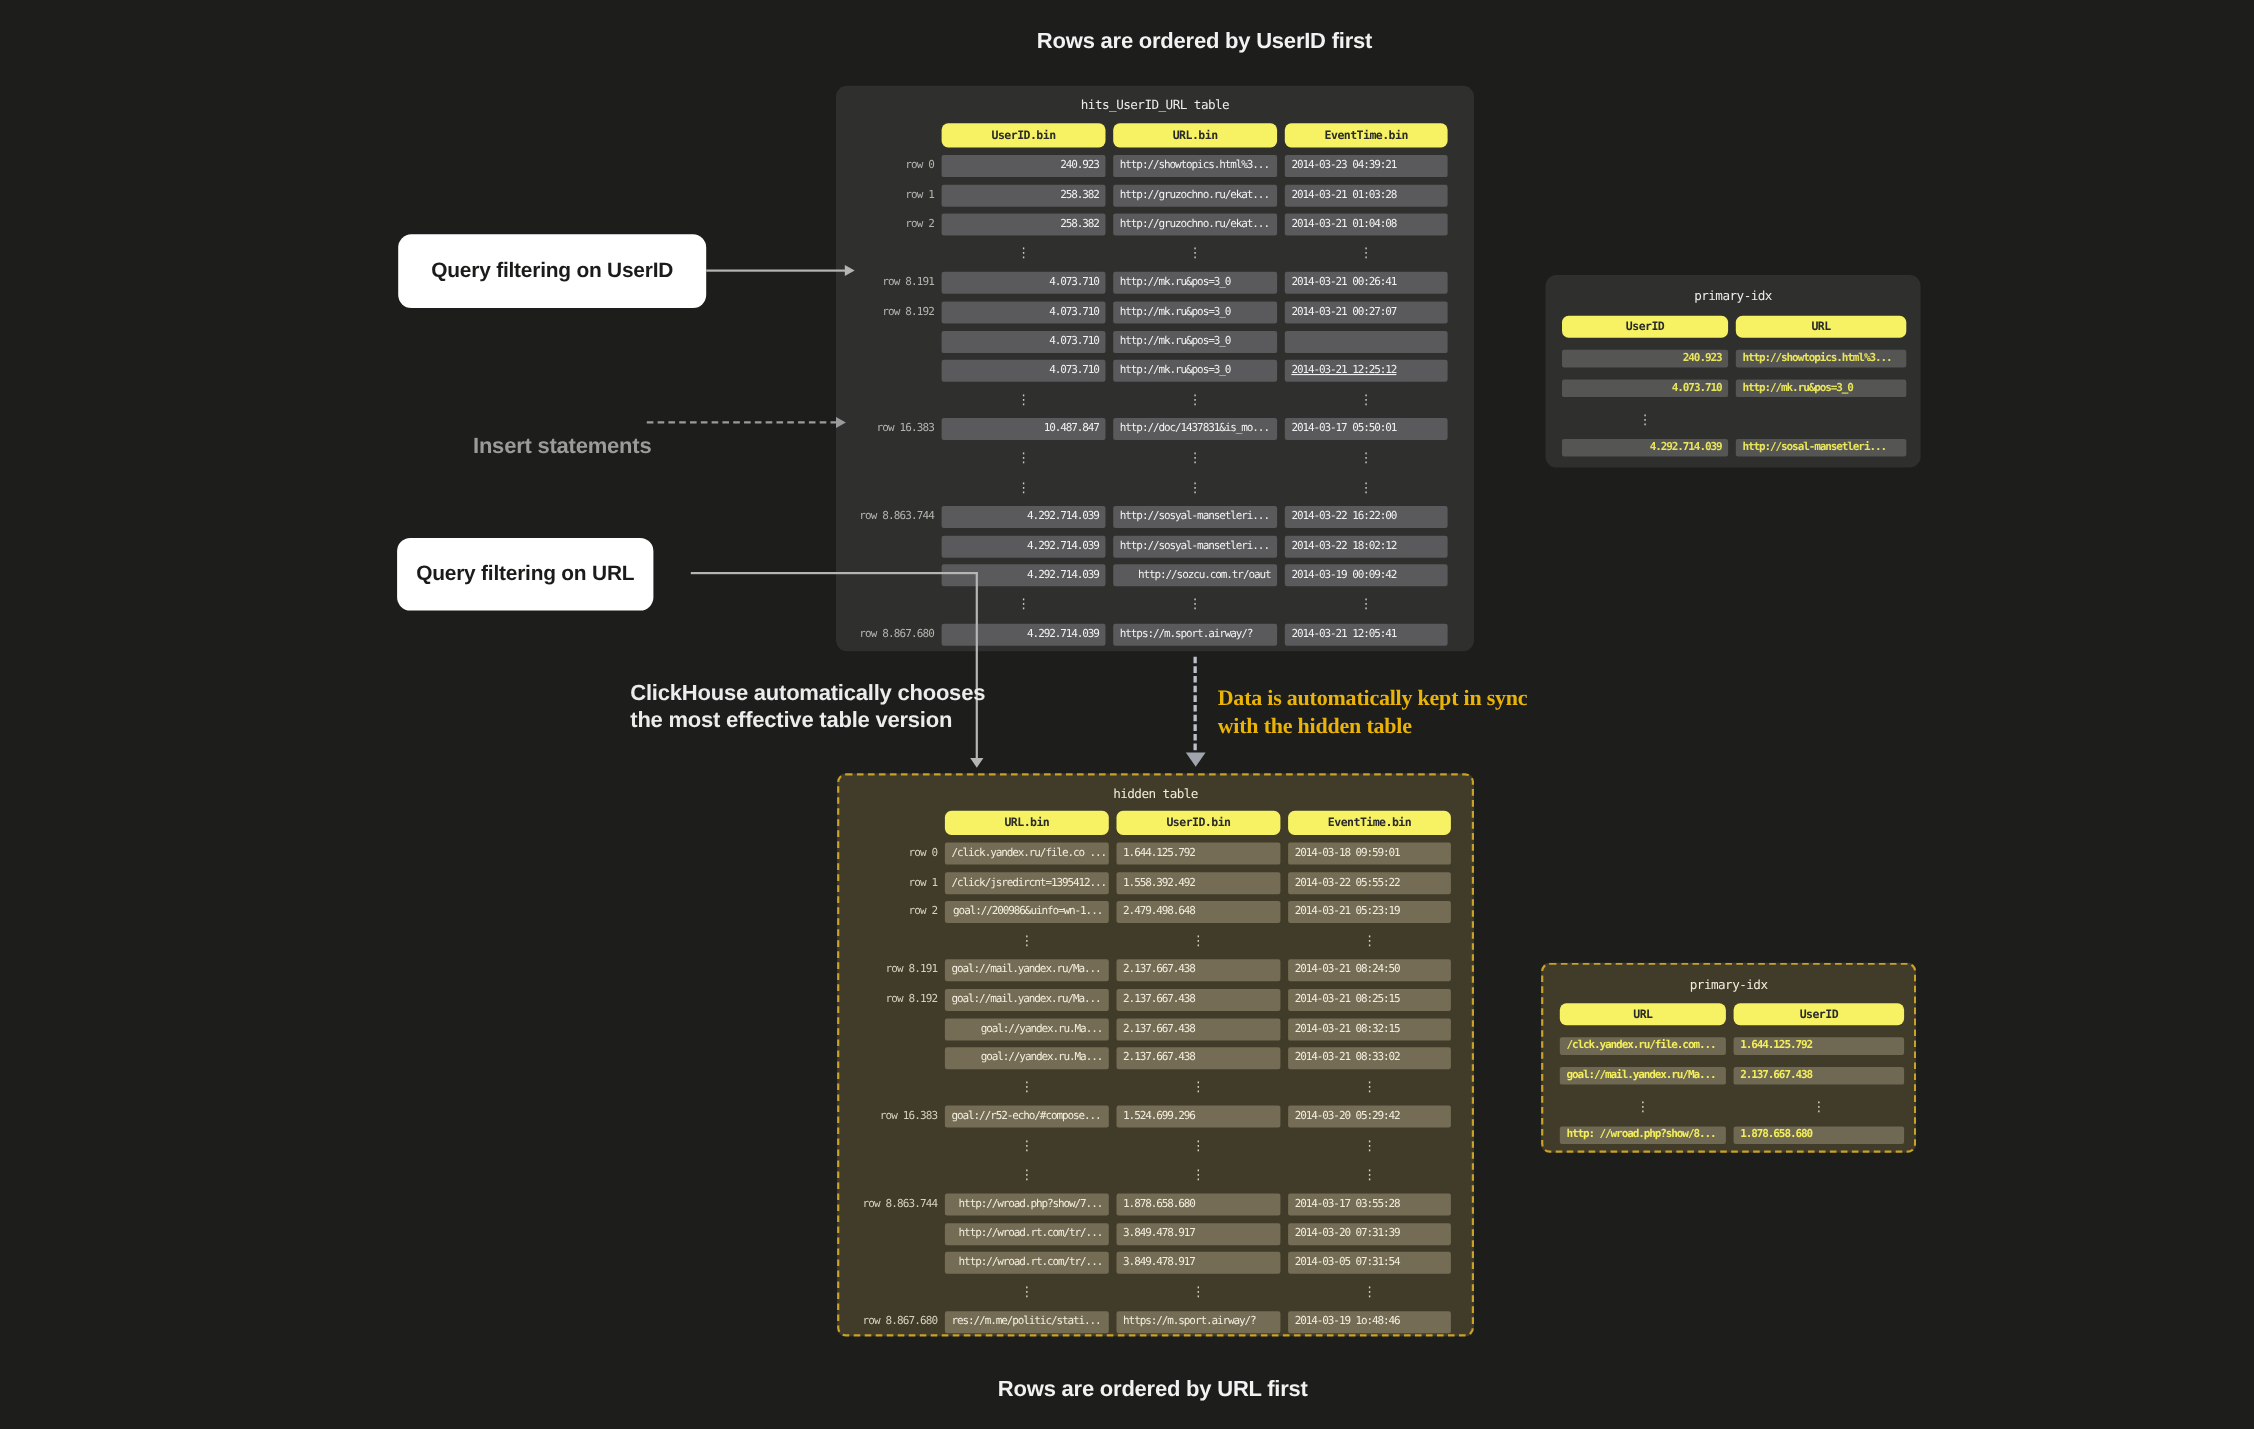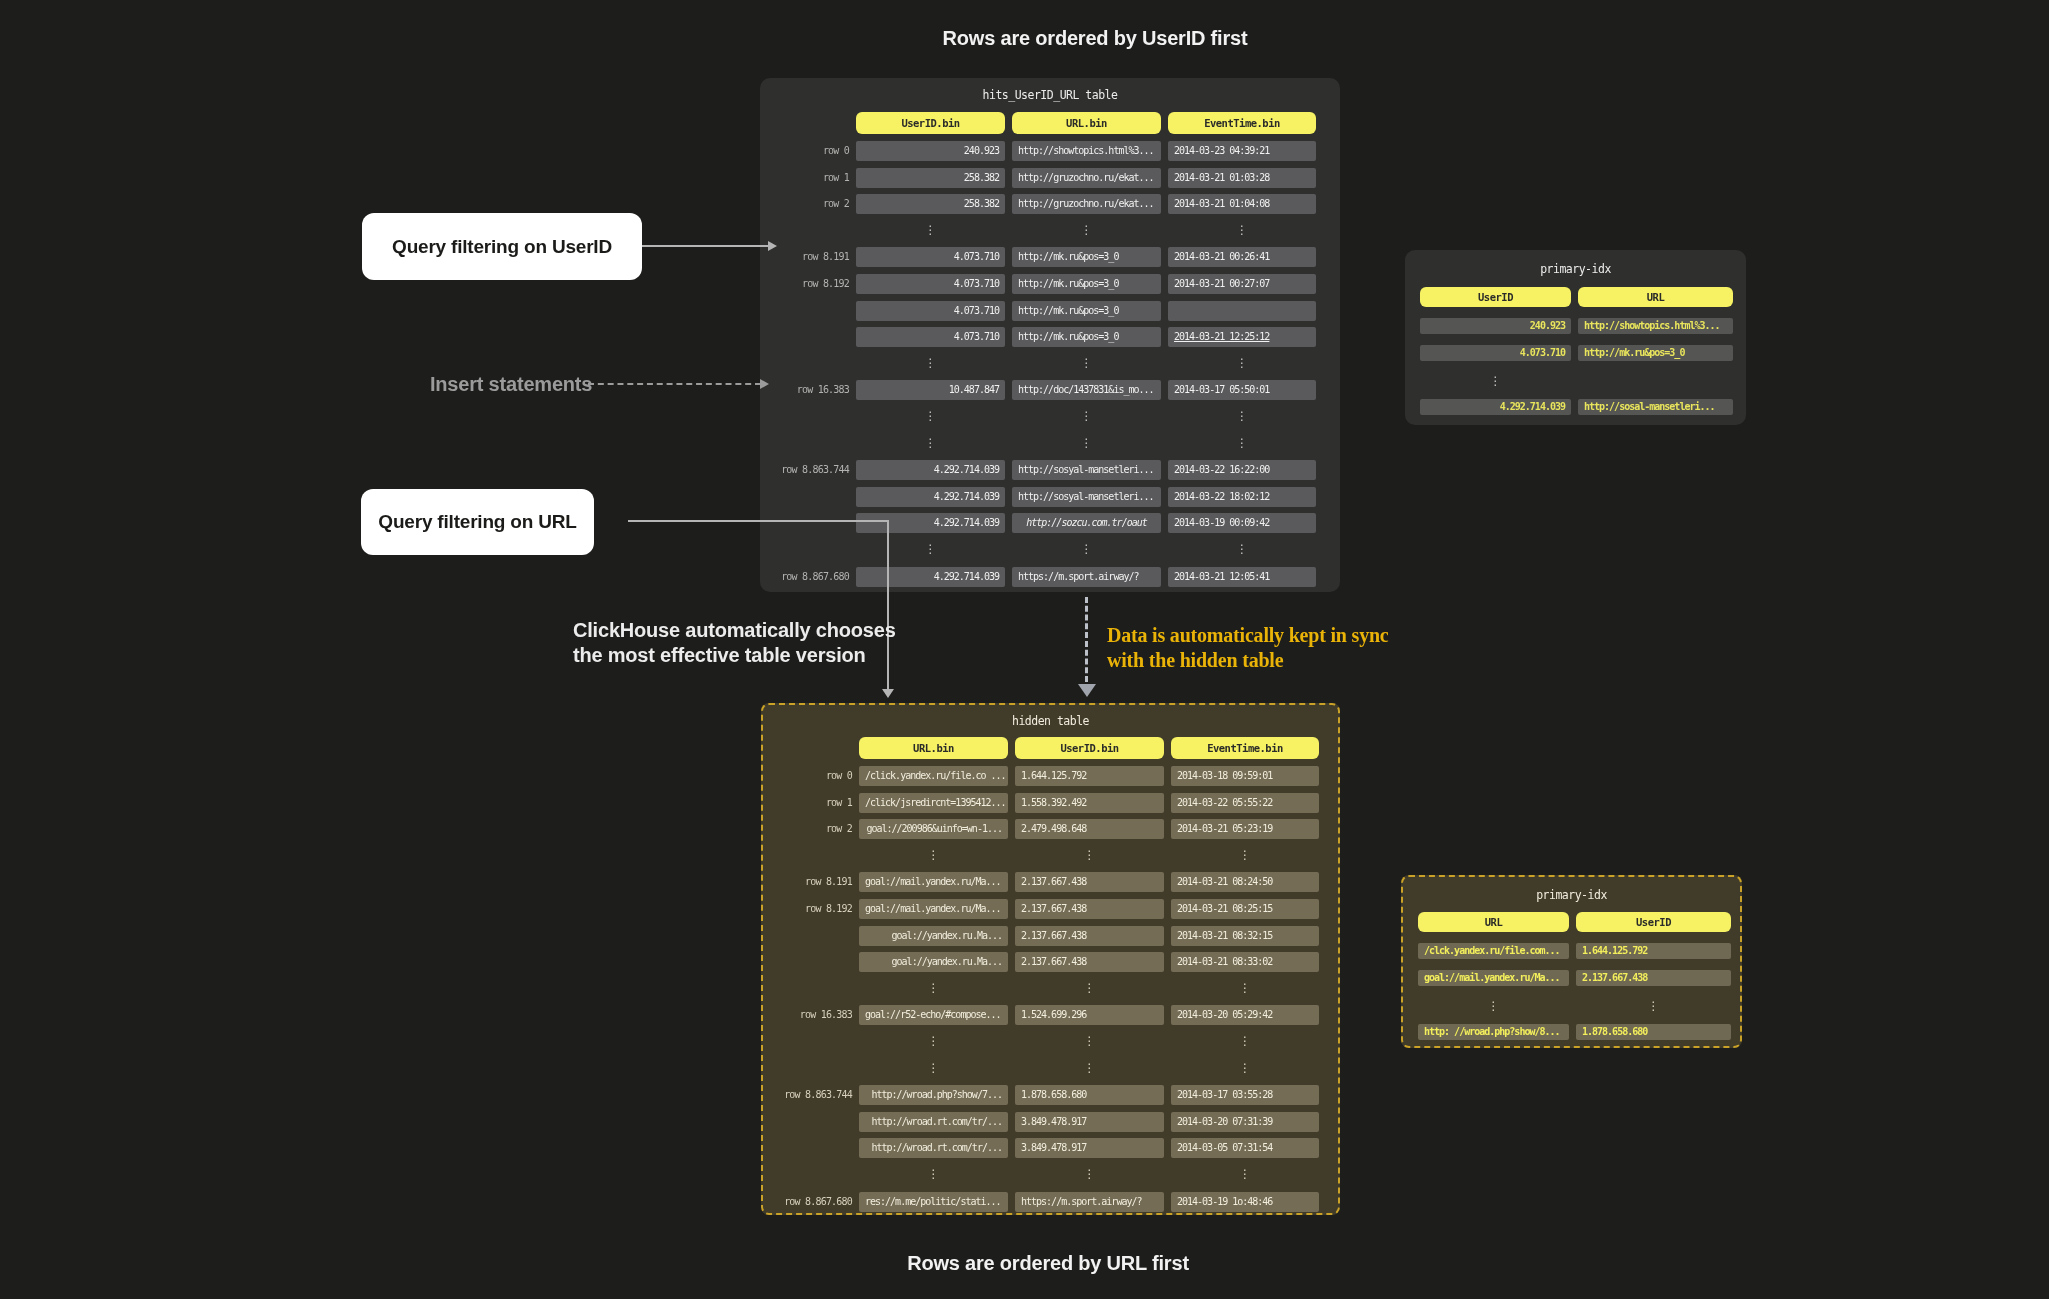--- a/index.html
+++ b/index.html
@@ -58,21 +58,21 @@
   .dots{text-align:center;line-height:18px;font-size:12px;color:#c9c9c9;
         font-family:"DejaVu Sans","Liberation Sans",sans-serif;}
   .olive .dots{color:#dad4bf;}
 
   
   .white-box{position:absolute;background:#ffffff;border-radius:12px;display:flex;
              align-items:center;justify-content:center;color:#1b1b19;font-weight:bold;
              font-size:19px;letter-spacing:-0.2px;}
   .note{position:absolute;font-weight:bold;font-size:20px;line-height:25px;
         letter-spacing:-0.2px;white-space:nowrap;}
-  .note.gray{color:#9b9b9b;}
+  .note.gray{color:#9b9b9b;margin-top:22px;}
   .note.lightgray{color:#eab308;font-family:Liberation Serif, serif;}
   .note.white{color:#ececec;}
 
   
   .hline{position:absolute;height:2px;background:#b5b5b5;}
   .vline{position:absolute;width:2px;background:#b5b5b5;}
   .hdash{position:absolute;height:0;border-top:2px dashed #9b9b9b;}
   .vdash{position:absolute;width:0;border-left:3px dashed #bcc0c9;}
   .ah-right{position:absolute;width:0;height:0;border-top:5px solid transparent;
             border-bottom:5px solid transparent;border-left:9px solid #b5b5b5;}
@@ -179,21 +179,21 @@
         </div>
         <div class="trow">
           <div class="rlabel"></div>
           <div class="cell" style="text-align: right;">4.292.714.039</div>
           <div class="cell" style="text-align: left;">http://sosyal-mansetleri...</div>
           <div class="cell" style="text-align: left;">2014-03-22 18:02:12</div>
         </div>
         <div class="trow">
           <div class="rlabel"></div>
           <div class="cell" style="text-align: right;">4.292.714.039</div>
-          <div class="cell" style="text-align: center; font-style: italic;">http://sozcu.com.tr/oaut</div>
+          <div class="cell" style="text-align: right;">http://sozcu.com.tr/oaut</div>
           <div class="cell" style="text-align: left;">2014-03-19 00:09:42</div>
         </div>
         <div class="trow">
           <div class="rlabel"></div>
           <div class="dots">⋮</div>
           <div class="dots">⋮</div>
           <div class="dots">⋮</div>
         </div>
         <div class="trow">
           <div class="rlabel">row 8.867.680</div>

